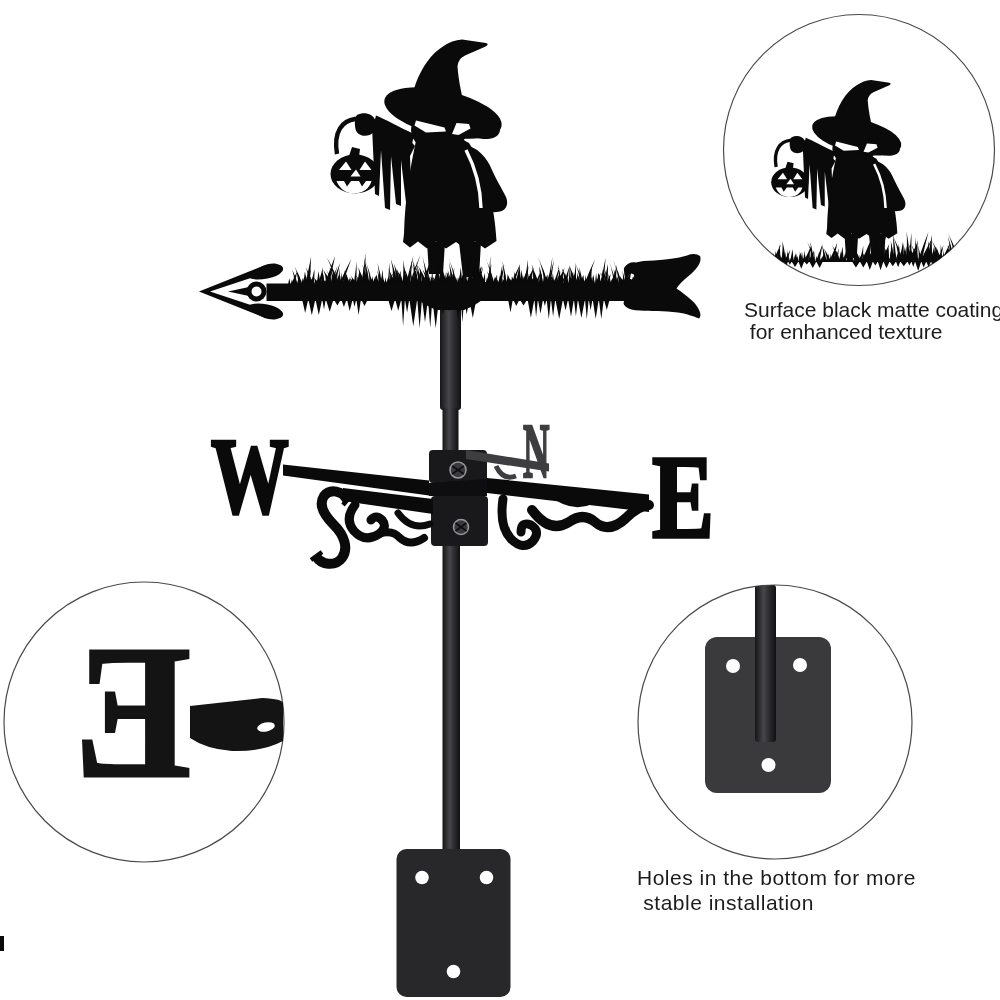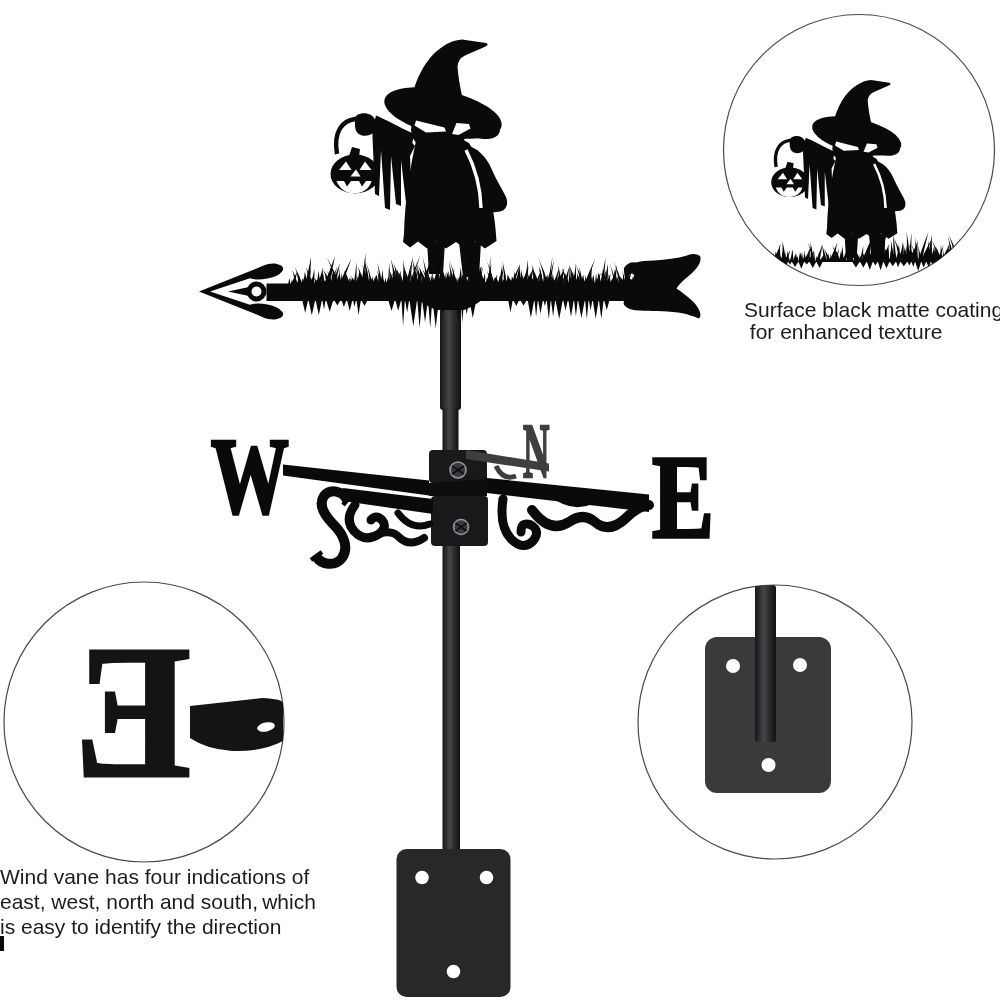--- a/index.html
+++ b/index.html
@@ -149,13 +149,13 @@
  <rect x="705" y="637" width="126" height="156" rx="12" fill="#3a3a3d"></rect>
  <rect x="755" y="585" width="21" height="157" rx="3" fill="url(#rodg)"></rect>
  <circle cx="733" cy="666" r="7" fill="#fff"></circle>
  <circle cx="800" cy="665" r="7" fill="#fff"></circle>
  <circle cx="768.5" cy="765" r="7" fill="#fff"></circle>
 </g>
 
 <rect x="0" y="936" width="4" height="15" fill="#0a0a0a"></rect>
 </svg>
 <div class="t" style="left:744px;top:299px;width:260px;line-height:22px">Surface black matte coating<br>&nbsp;for enhanced texture</div>
-<div class="t" style="left:0px;top:864px;width:340px">Wind vane has four indications of<br>east, west, north and south, which<br>is easy to identify the direction</div>
+<div class="t" style="left:637px;top:865px;width:300px;letter-spacing:0.5px">Holes in the bottom for more<br>&nbsp;stable installation</div>
 </div>
 </body></html>

